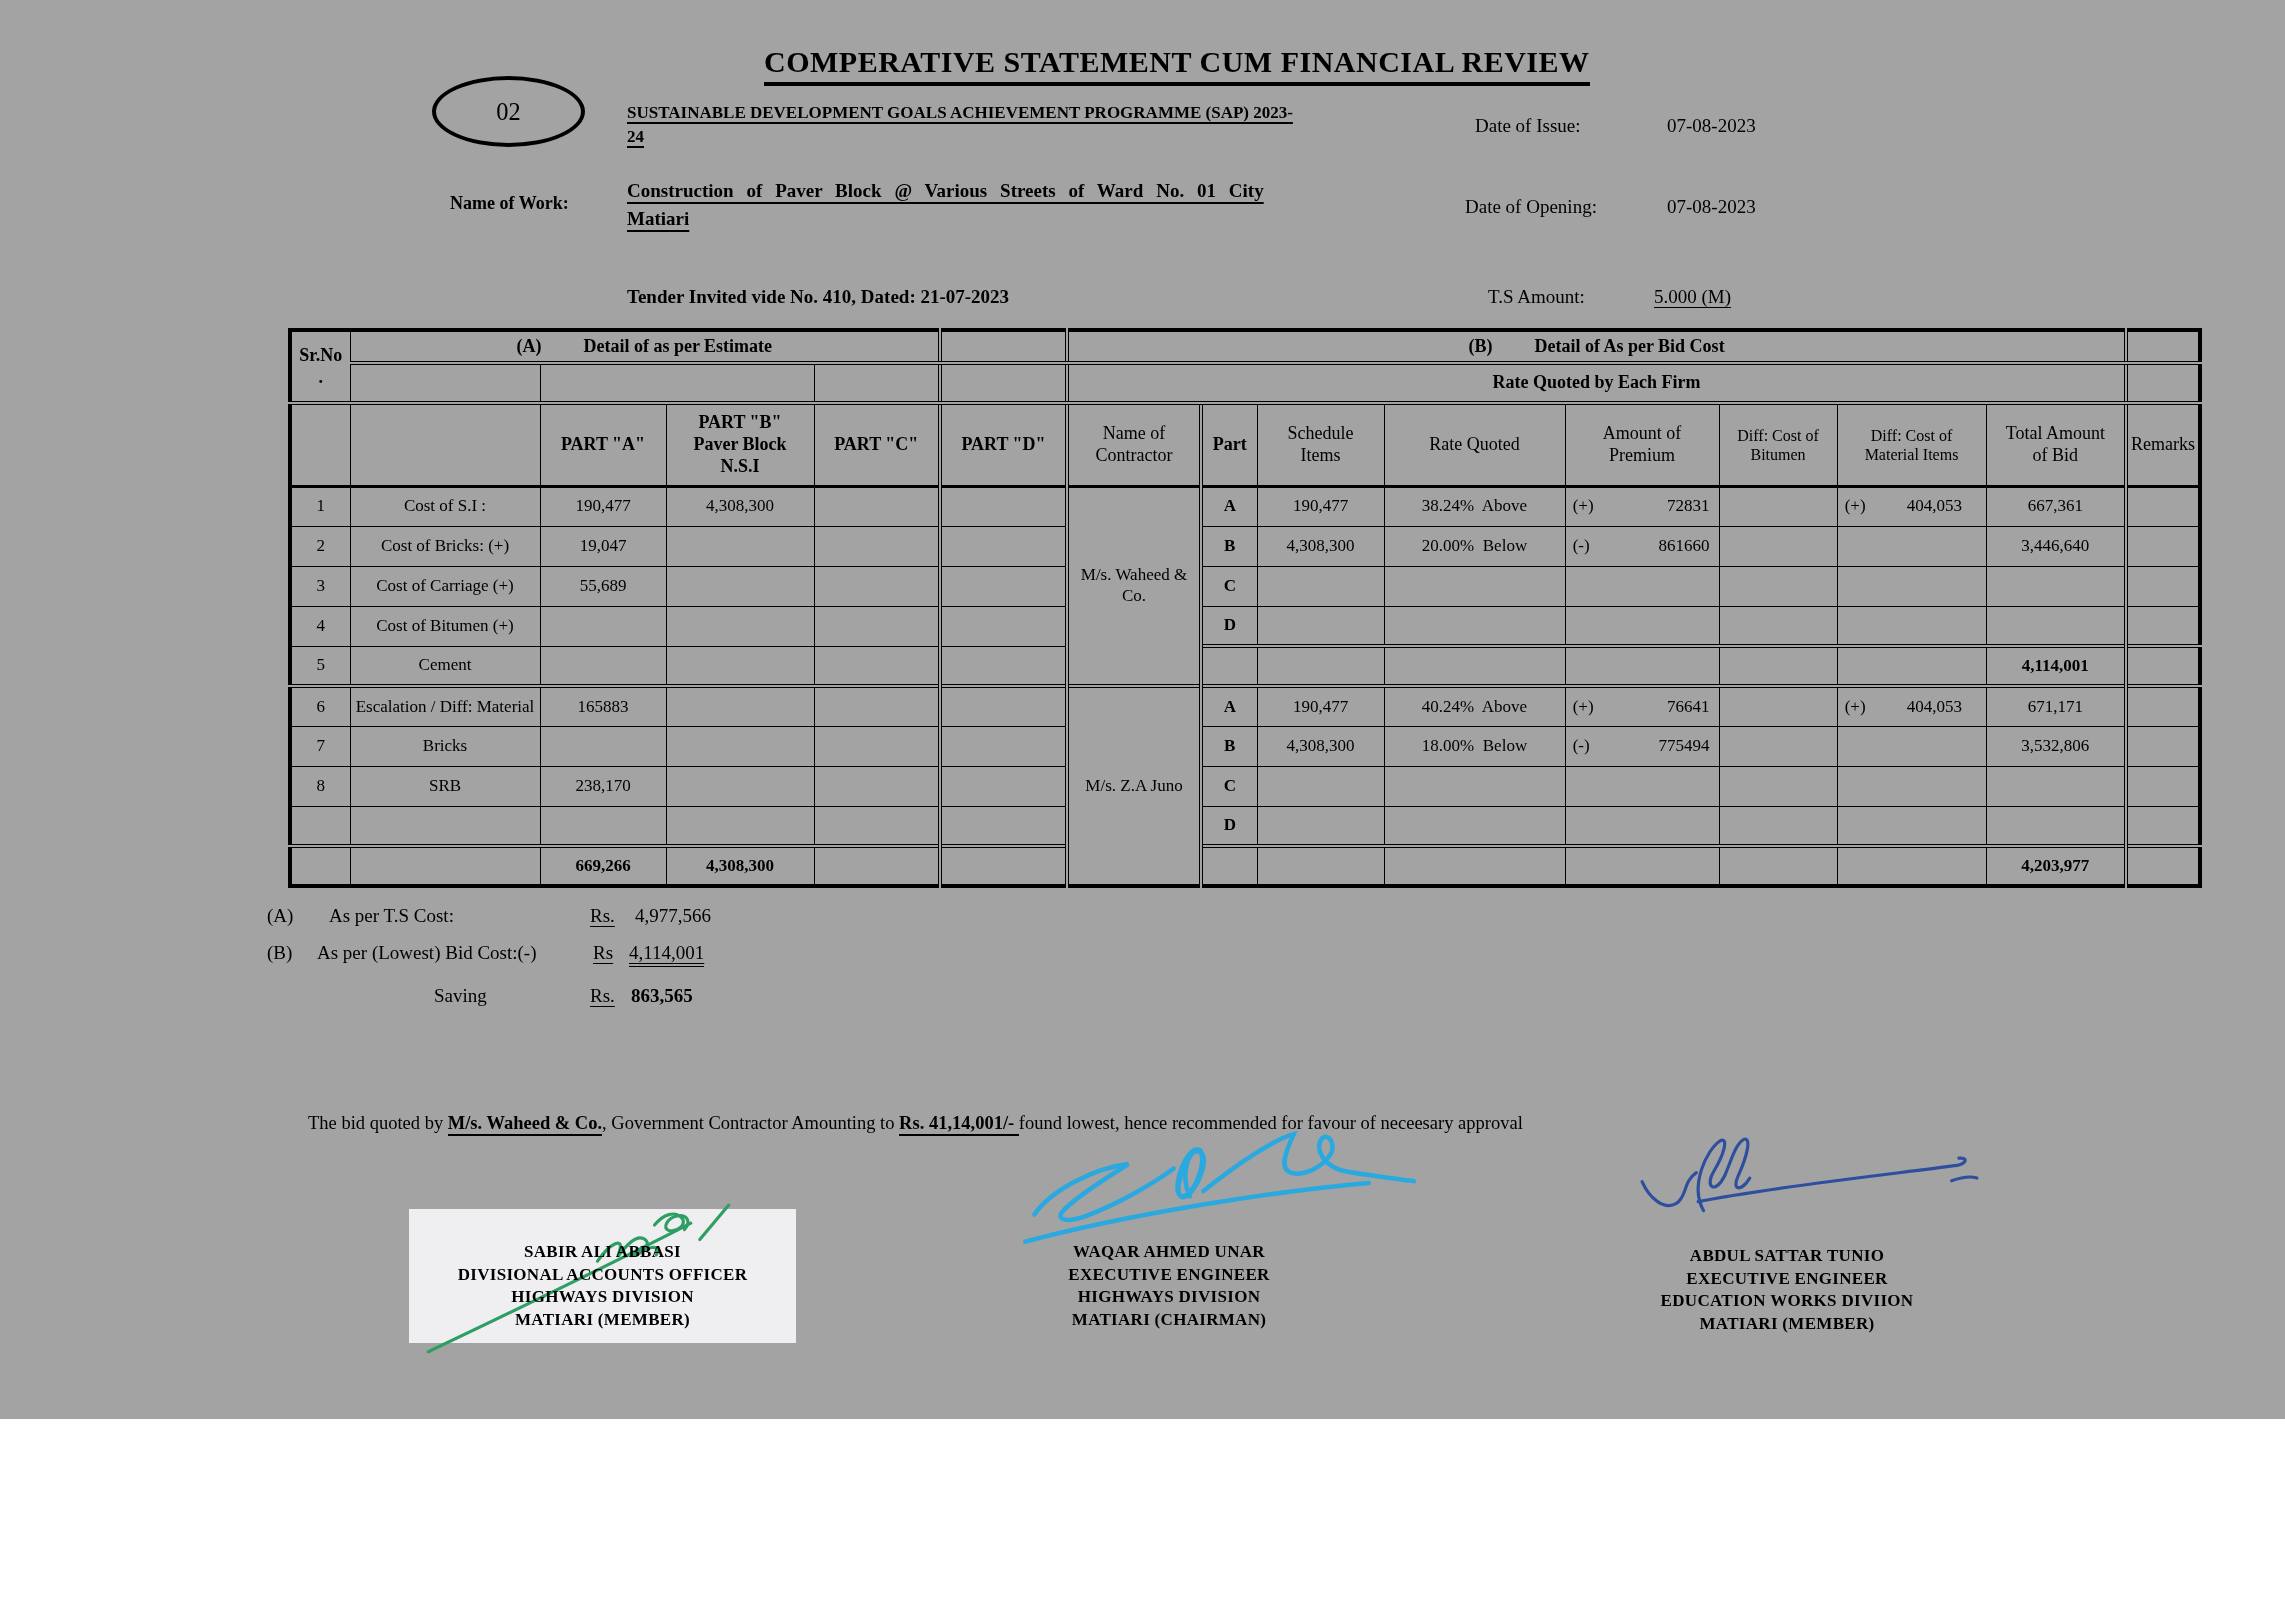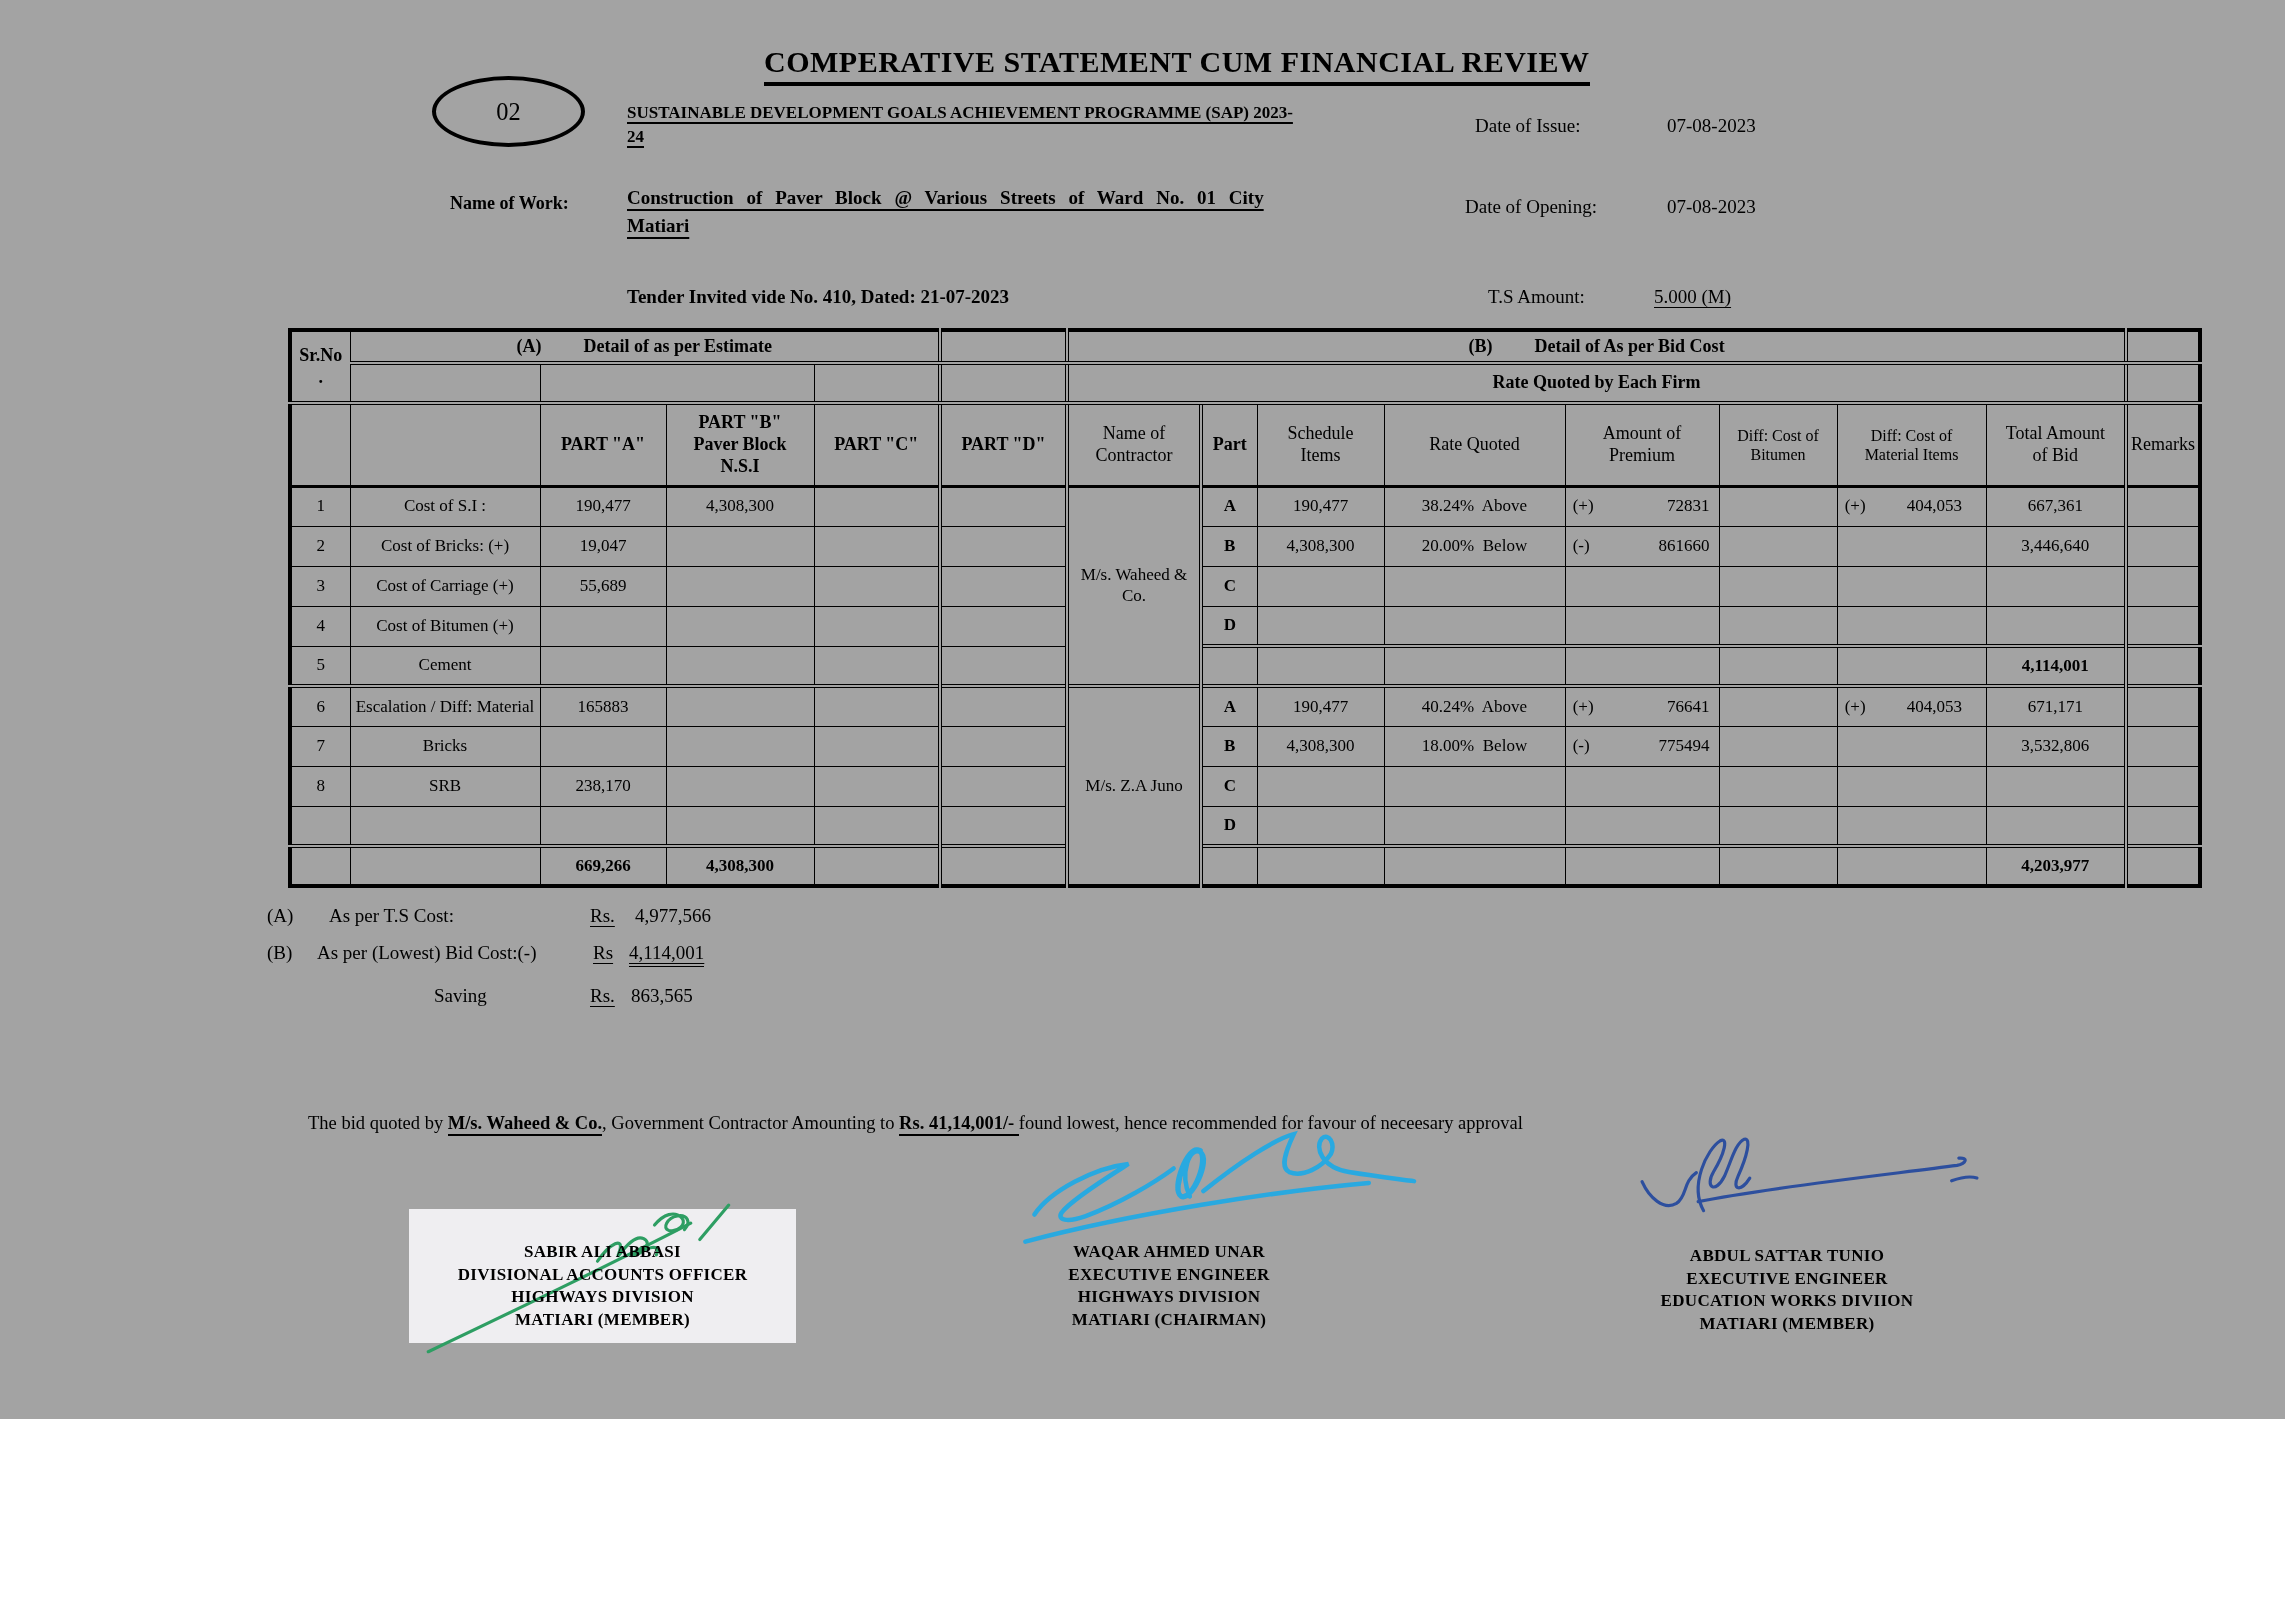--- a/index.html
+++ b/index.html
@@ -11,21 +11,21 @@
   
   .doc-title{left:764px;top:45px;font-size:30px;font-weight:bold;letter-spacing:0.5px;
              border-bottom:4.5px solid #000;padding-bottom:2.7px;}
   .circle{left:432px;top:76px;width:145px;height:63px;border:4.5px solid #000;border-radius:50%;
           display:flex;align-items:center;justify-content:center;font-size:24.4px;}
   .programme{left:627px;top:101px;width:706px;font-size:17px;font-weight:bold;line-height:24.4px;}
   .programme span{display:block;text-decoration:underline;text-decoration-thickness:1.8px;text-underline-offset:3.6px;}
   .fieldlbl{font-size:19px;}
   .fieldval{font-size:19px;}
   .now-label{left:450px;top:193px;font-size:18px;font-weight:bold;}
-  .work{left:627px;top:177px;width:733px;font-size:19px;font-weight:bold;line-height:28px;margin-top:7px;}
+  .work{left:627px;top:177px;width:733px;font-size:19px;font-weight:bold;line-height:28px;}
   .work span{display:block;text-decoration:underline;text-decoration-thickness:1.8px;text-underline-offset:4.5px;}
   .work .w1{word-spacing:8.1px;}
   .tender{left:627px;top:286px;font-size:19px;font-weight:bold;}
   .u{text-decoration:underline;text-underline-offset:3.6px;}
 
   
   .tblwrap{left:244px;top:328px;padding-left:44px;}
   table.cmp{border-collapse:collapse;table-layout:fixed;width:1909px;border:4.5px solid #000;}
   table.cmp th,table.cmp td{border:1.8px solid #000;text-align:center;vertical-align:middle;
         padding:0;font-size:17px;line-height:1.2;overflow:hidden;}
@@ -44,21 +44,21 @@
   td.ratec{white-space:pre;}
   .split{display:flex;justify-content:space-between;padding:0 9px 0 7.2px;}
   .split.mat{padding:0 23.5px 0 7.2px;}
   .vd{border-left:4.5px double #000 !important;}
   .tt{border-top:4.5px double #000 !important;}
 
   
   .summary{left:267px;top:905px;width:633px;height:118px;font-size:19px;}
   .summary span{position:absolute;white-space:nowrap;}
   .uu{text-decoration:underline;text-underline-offset:3.6px;border-bottom:1.8px solid #000;padding-bottom:1.8px;}
-  .sv-bold{font-weight:normal;}
+  .sv-bold{font-weight:bold;}
 
   
   .recommend{left:308px;top:1113px;width:1646px;font-size:18.5px;white-space:nowrap;}
   .recommend .hl{font-weight:bold;border-bottom:2.7px solid #000;padding-bottom:0.9px;}
 
   
   .graypatch{left:409px;top:1209px;width:387px;height:134px;background:#efeef1;}
   .sigtext{font-size:17px;font-weight:bold;text-align:center;line-height:22.6px;letter-spacing:0.3px;font-family:Liberation Serif, serif;}
   .sig1text{left:409px;top:1241px;width:387px;}
   .sig2text{left:1022px;top:1241px;width:294px;}

